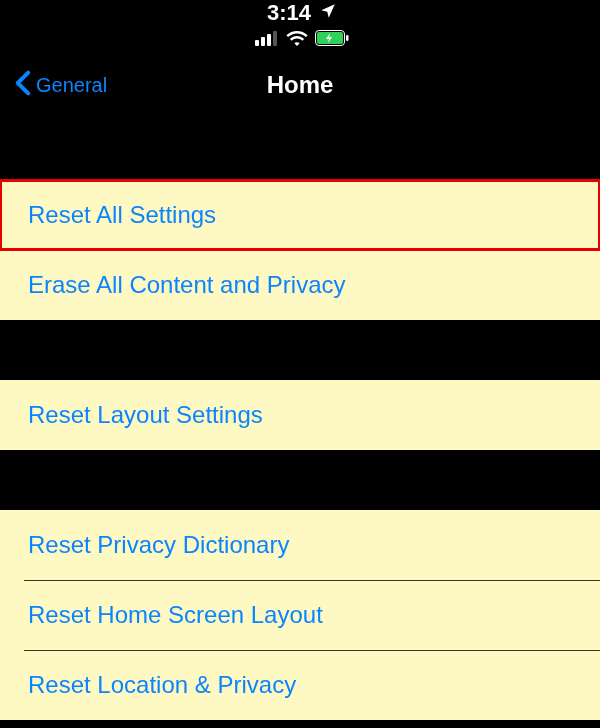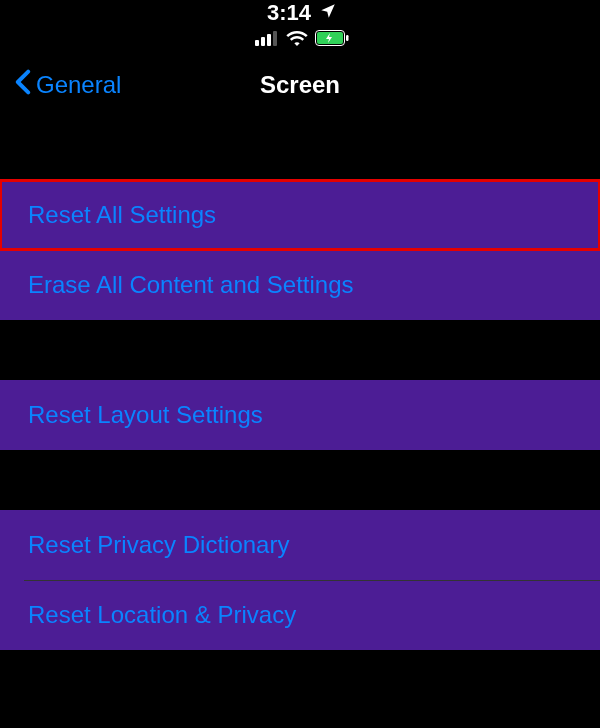--- a/index.html
+++ b/index.html
@@ -44,42 +44,42 @@
       display: flex;
       align-items: center;
       position: relative;
       padding: 0 14px;
     }
     .back-button {
       display: flex;
       align-items: center;
       gap: 4px;
       color: #0a84ff;
-      font-size: 24px;
+      font-size: 20px;
       cursor: pointer;
       z-index: 2;
     }
     .nav-title {
       position: absolute;
       left: 0;
       right: 0;
       text-align: center;
       font-size: 24px;
       font-weight: 600;
       color: #fff;
     }
     .spacer {
       background: #000;
     }
     .spacer-1 { height: 60px; }
     .spacer-2 { height: 60px; }
     .spacer-3 { height: 60px; }
     .spacer-4 { height: 30px; }
     .list-group {
-      background: #4c1d95;
+      background: #fef9c3;
     }
     .list-item {
       height: 70px;
       display: flex;
       align-items: center;
       padding: 0 28px;
       font-size: 24px;
       color: #0a84ff;
       cursor: pointer;
       position: relative;
@@ -139,46 +139,49 @@
 
 <div class="nav-bar">
   <div class="back-button">
     <span>
       <svg width="18" height="26" viewBox="0 0 12 20" fill="none">
         <path d="M10 2L2 10l8 8" stroke="#0a84ff" stroke-width="3" stroke-linecap="round" stroke-linejoin="round"></path>
       </svg>
     </span>
     <span>General</span>
   </div>
-  <div class="nav-title">Screen</div>
+  <div class="nav-title">Home</div>
 </div>
 
 <div class="spacer spacer-1"></div>
 
 <div class="list-group">
   <div class="list-item highlight">
     <span>Reset All Settings</span>
   </div>
   <div class="list-item">
-    <span>Erase All Content and Settings</span>
+    <span>Erase All Content and Privacy</span>
   </div>
 </div>
 
 <div class="spacer spacer-2"></div>
 
 <div class="list-group">
   <div class="list-item">
     <span>Reset Layout Settings</span>
   </div>
 </div>
 
 <div class="spacer spacer-3"></div>
 
 <div class="list-group">
   <div class="list-item">
     <span>Reset Privacy Dictionary</span>
   </div>
   <div class="list-item">
+    <span>Reset Home Screen Layout</span>
+  </div>
+  <div class="list-item">
     <span>Reset Location &amp; Privacy</span>
   </div>
 </div>
 
 <div class="spacer spacer-4"></div>
 
 </body></html>

